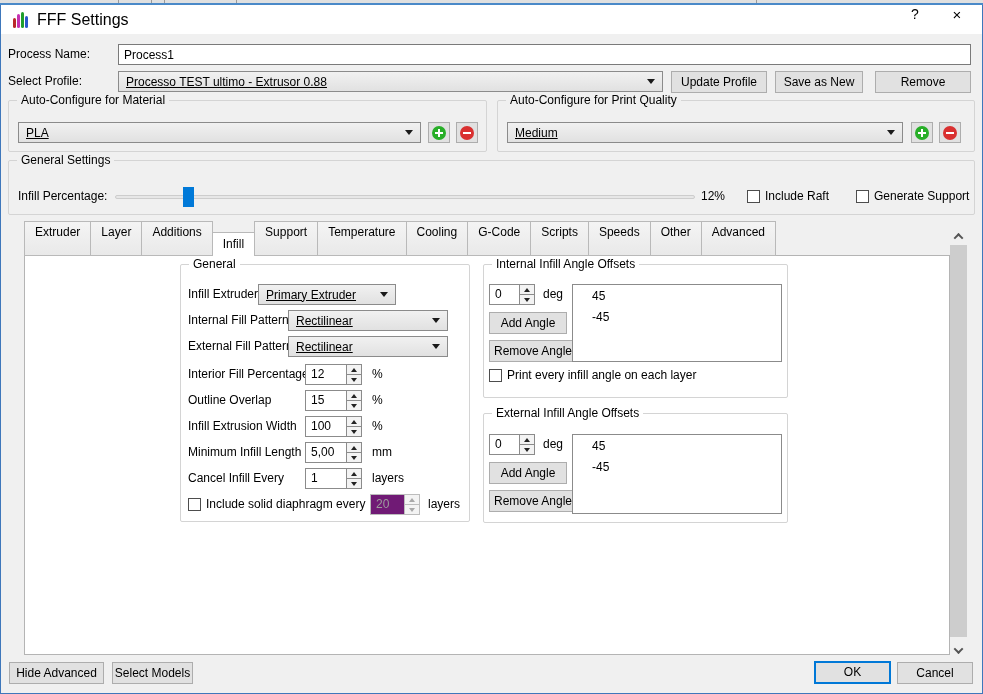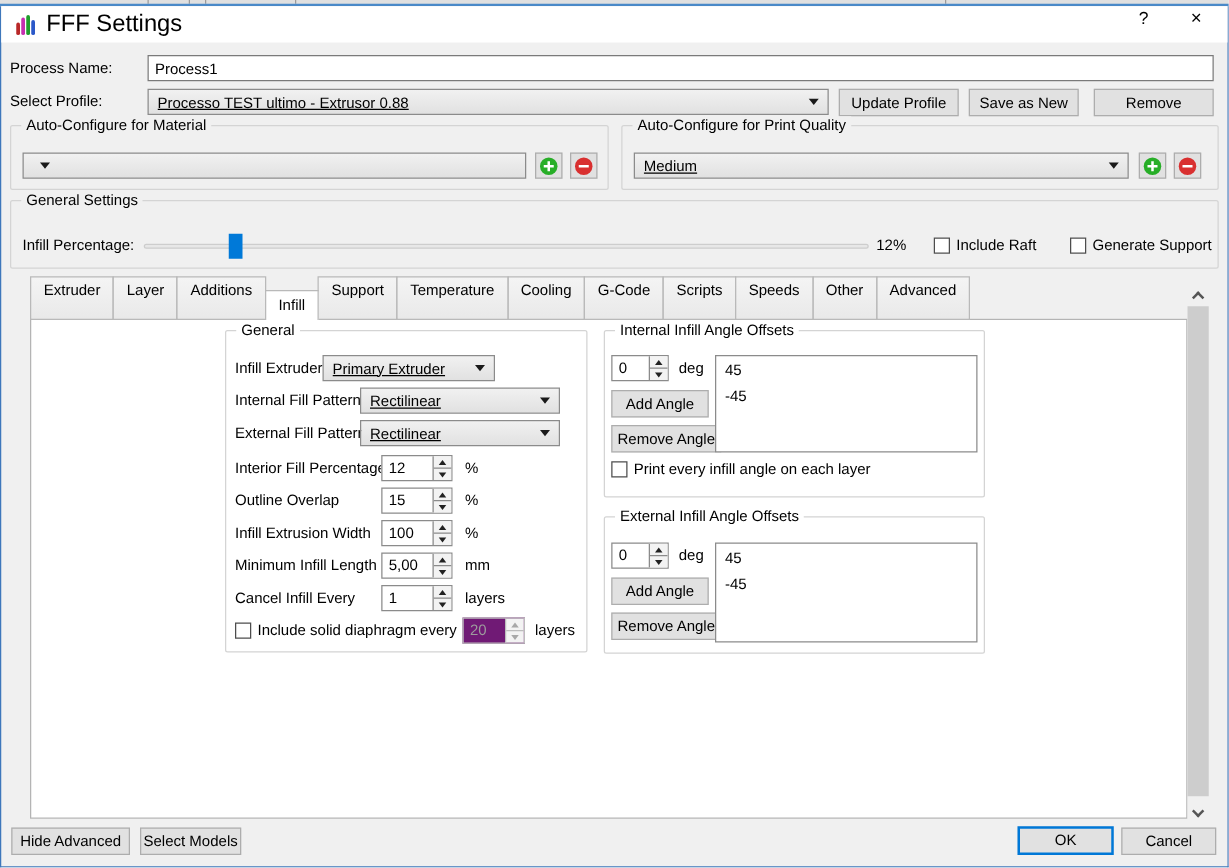--- a/index.html
+++ b/index.html
@@ -23,21 +23,21 @@
   .titlebar {
     position:absolute; left:1px; top:5px; width:981px; height:29px; background:#ffffff;
     display:flex; align-items:center;
   }
   .app-icon { display:inline-flex; align-items:flex-end; gap:1px; height:16px; margin-left:12px; }
   .app-icon i { display:block; width:3px; border-radius:2px; }
   .app-icon .b1 { height:10px; background:#b92828; }
   .app-icon .b2 { height:14px; background:#c52fb0; }
   .app-icon .b3 { height:16px; background:#1f9e2c; }
   .app-icon .b4 { height:12px; background:#2b58c9; }
-  .win-title { margin-left:9px; font-size:19px; }
+  .win-title { margin-left:9px; font-size:16px; }
   .tb-btn { position:absolute; top:0; height:29px; width:34px; text-align:center; line-height:29px; font-size:14px; cursor:default; }
   .tb-help { left:898px; }
   .tb-close { left:940px; font-size:15px; }
 
   .label { position:absolute; line-height:21px; white-space:nowrap; }
 
   
   .text-input {
     position:absolute; height:21px; background:#fff; border:1px solid #7a7a7a;
     font-family:"Liberation Sans",sans-serif; font-size:12px; padding:0 5px; outline:none;
@@ -98,21 +98,21 @@
   .tab {
     height:35px; line-height:21px; padding:0 10px; background:linear-gradient(#f4f4f4,#e9e9e9);
     border:1px solid #b9b9b9; margin-right:-1px; white-space:nowrap;
   }
   .tab.active { height:24px; line-height:22px; background:#fff; border-bottom:none; position:relative; z-index:4; }
 
   .panel { position:absolute; left:24px; top:255px; width:926px; height:400px; background:#ffffff; border:1px solid #b4b4b4; z-index:1; }
   .on-panel { z-index:2; }
 
   
-  .listbox { position:absolute; background:#fff; border:1px solid #8b8b8b; padding:1px 7px; line-height:21px; }
+  .listbox { position:absolute; background:#fff; border:1px solid #8b8b8b; padding:1px 19px; line-height:21px; }
   .list-line { white-space:nowrap; }
 
   
   .scrollbar { position:absolute; left:950px; top:229px; width:17px; height:429px; background:#f0f0f0; z-index:2; }
   .sb-btn { position:absolute; left:0; width:17px; height:15px; display:flex; align-items:center; justify-content:center; }
   .sb-btn.up { top:0; } .sb-btn.down { bottom:0; }
   .chev { width:7px; height:7px; border-top:2px solid #555; border-left:2px solid #555; }
   .chev.up { transform:rotate(45deg) translate(1px,1px); }
   .chev.down { transform:rotate(225deg) translate(1px,1px); }
   .sb-thumb { position:absolute; left:0; top:16px; width:17px; height:392px; background:#cdcdcd; }
@@ -152,20 +152,21 @@
   <i class="arrow"></i>
 </div>
 <div class="btn" style="left:671px; top:71px; width:96px;">Update Profile</div>
 <div class="btn" style="left:775px; top:71px; width:88px;">Save as New</div>
 <div class="btn" style="left:875px; top:71px; width:96px;">Remove</div>
 
 <div class="groupbox" style="left:8px; top:100px; width:479px; height:52px;">
   <span class="gb-title">Auto-Configure for Material</span>
 </div>
 <div class="combo" style="left:18px; top:122px; width:403px;">
+  <span class="val">PLA</span>
   <i class="arrow"></i>
 </div>
 <div class="icon-btn" style="left:428px; top:122px;">
     <span class="circle green"></span>
   </div>
 <div class="icon-btn" style="left:456px; top:122px;">
     <span class="circle red"></span>
   </div>
 
 <div class="groupbox" style="left:497px; top:100px; width:478px; height:52px;">

